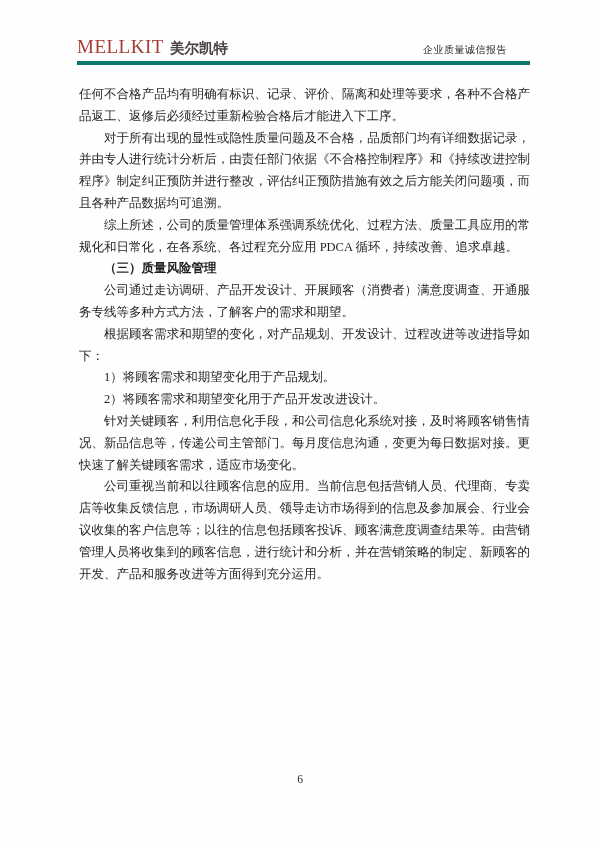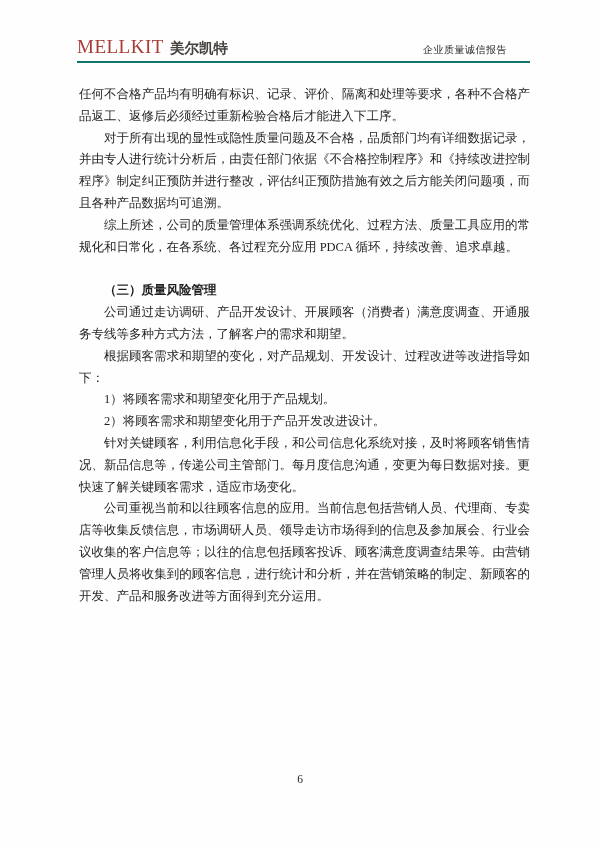--- a/index.html
+++ b/index.html
@@ -16,21 +16,21 @@
     color: #1f1f1f;
   }
   
   .header {
     position: absolute;
     left: 77px; right: 70px; top: 36px;
     display: flex;
     justify-content: space-between;
     align-items: baseline;
     padding-bottom: 3px;
-    border-bottom: 2px solid #0f766e;
+    border-bottom: 4px solid #0f766e;
   }
   .logo-en {
     font-size: 19px;
     color: #a63c34;
     letter-spacing: 0.5px;
   }
   .logo-cn {
     font-size: 14.5px;
     color: #46403e;
     margin-left: 6px;
@@ -48,21 +48,20 @@
     left: 79px; right: 70px; top: 84px;
     font-size: 12.5px;
     line-height: 21.8px;
     text-align: justify;
     color: #1f1f1f;
   }
   .block { text-indent: 2em; }
   .block.continuation { text-indent: 0; }
   .block.heading {
     font-weight: bold;
-    margin-top: 22px;
     text-indent: 2em;
   }
   
   .page-number {
     position: absolute;
     top: 773px; left: 0; right: 0;
     text-align: center;
     font-size: 11.5px;
     color: #222222;
   }

